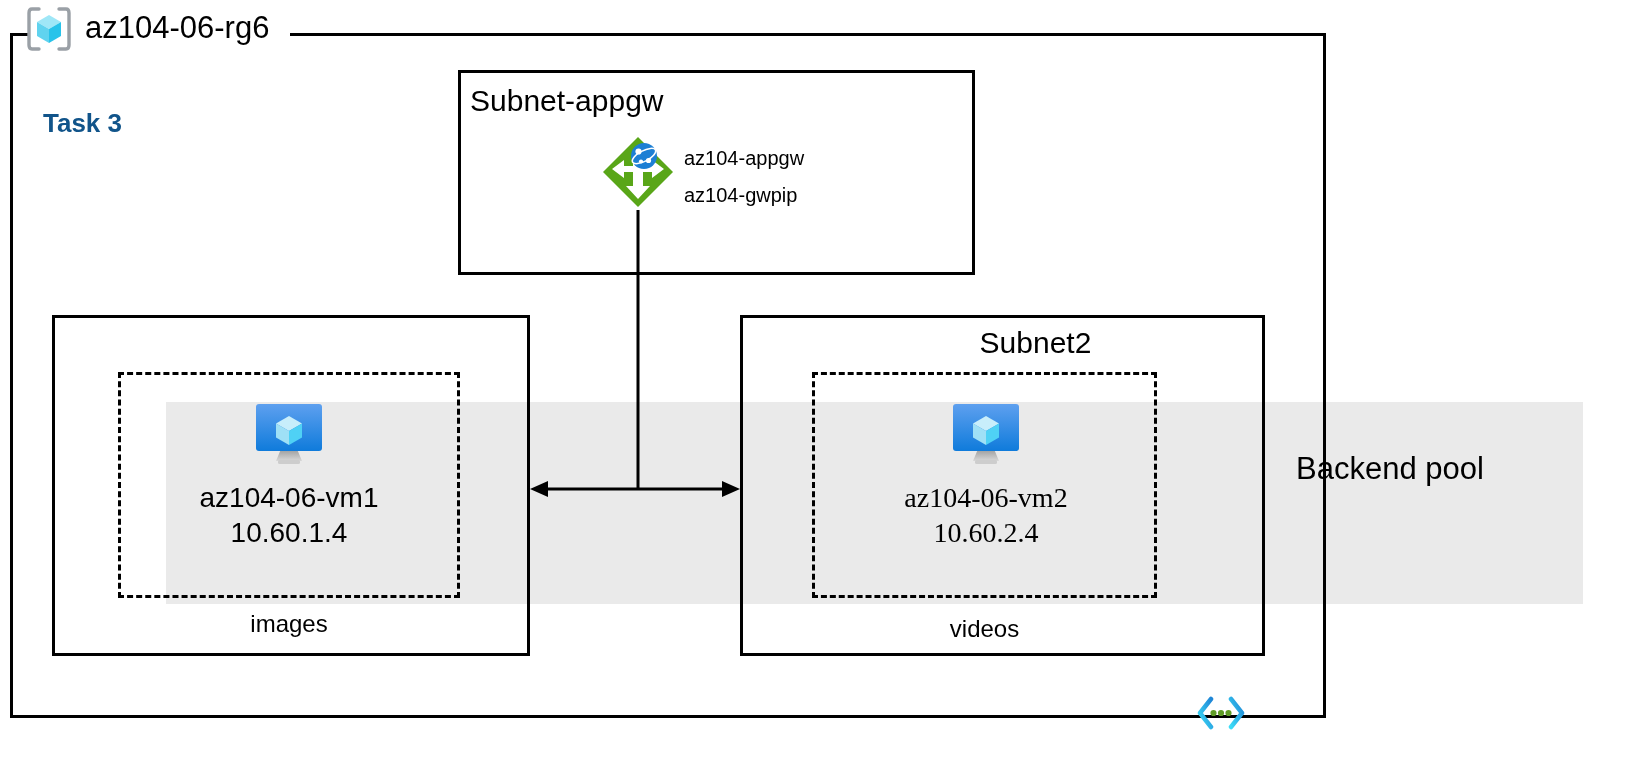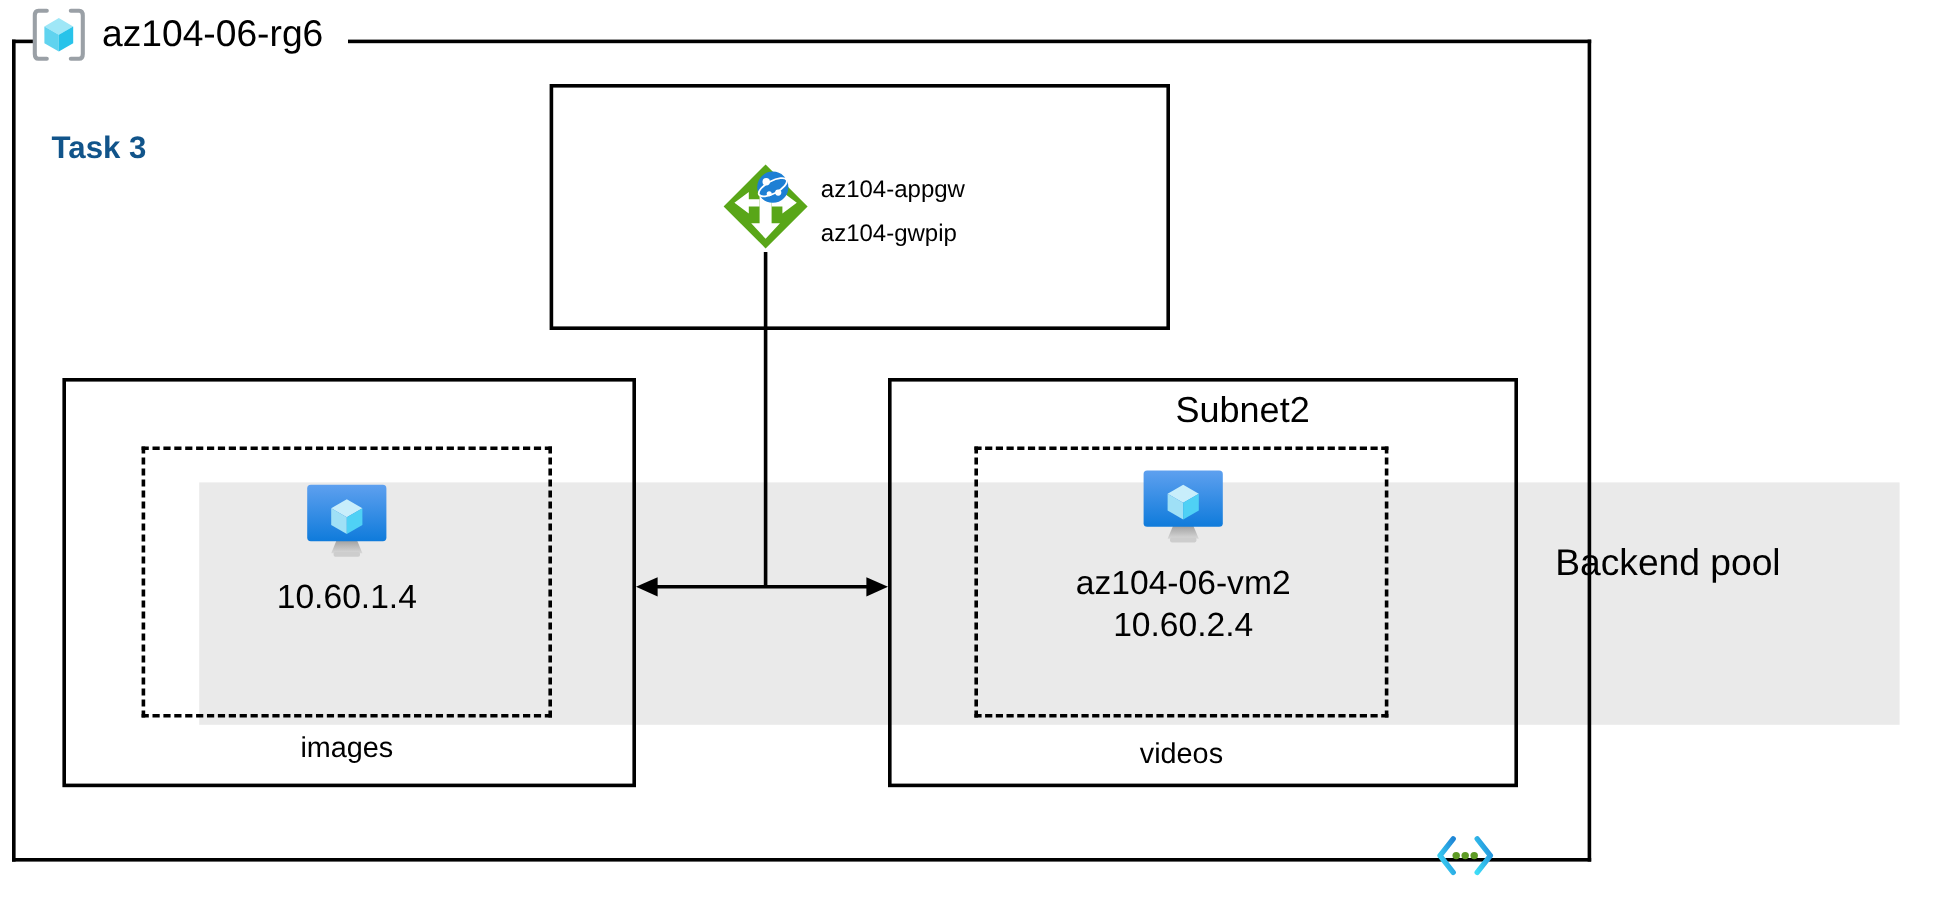--- a/index.html
+++ b/index.html
@@ -89,21 +89,21 @@
   .dashed-caption{
     position:absolute; z-index:6;
     font-size:24px; line-height:32px; color:#000; white-space:nowrap;
   }
   #caption1{left:118px; top:608px; width:342px; text-align:center;}
   #caption2{left:812px; top:613px; width:345px; text-align:center;}
 
   
   .vm-block{position:absolute; z-index:6; text-align:center;}
   #vm1-block{left:160px; top:400px; width:258px;}
-  #vm2-block{left:857px; top:388px; width:258px;}
+  #vm2-block{left:857px; top:400px; width:258px;font-family:Liberation Serif, serif;}
   .vm-name, .vm-ip{
     font-size:28px; line-height:35px; color:#000; white-space:nowrap;
   }
   .vm-icon{display:block; margin:0 auto 8px auto; width:74px; height:72px;}
 
   
   #appgw-icon{left:600px; top:134px; width:76px; height:76px; z-index:6;}
   #appgw-labels{left:684px; top:140px; z-index:6;}
   #appgw-labels div{font-size:20px; line-height:37px; white-space:nowrap; color:#000;}
 
@@ -136,20 +136,21 @@
     <polygon points="24,10 36,17 24,24 12,17" fill="#9fe7f7"></polygon>
     <polygon points="12,17 24,24 24,38 12,31" fill="#60d3ef"></polygon>
     <polygon points="36,17 24,24 24,38 36,31" fill="#28c3ea"></polygon>
   </svg>
 
   <div class="abs" id="rg-title">az104-06-rg6</div>
 
   <div class="abs" id="task-label">Task 3</div>
 
   <div class="abs solid-box" id="subnet-appgw-box"></div>
+  <div class="box-title" id="subnet-appgw-title">Subnet-appgw</div>
 
   <svg class="abs" id="appgw-icon" viewBox="0 0 76 76">
     <polygon points="38,3 73,38 38,73 3,38" fill="#59a618"></polygon>
 
     <path d="M33 32 H24 V26 L12 35 L24 44 V38 H33 Z" fill="#ffffff"></path>
 
     <path d="M43 32 H52 V26 L64 35 L52 44 V38 H43 Z" fill="#ffffff"></path>
 
     <path d="M33 26 H43 V52 H50 L38 65 L26 52 H33 Z" fill="#ffffff"></path>
 
@@ -181,20 +182,21 @@
           <stop offset="1" stop-color="#d8d8d8"></stop>
         </linearGradient>
       </defs>
       <path d="M29 49 h16 l5 12 h-26 z" fill="url(#vmStand1)"></path>
       <rect x="26" y="60" width="22" height="4" rx="1.5" fill="#cdcdcd"></rect>
       <rect x="4" y="4" width="66" height="47" rx="3" fill="url(#vmScreen1)"></rect>
       <polygon points="37,16 50,23.5 37,31 24,23.5" fill="#c8eefb"></polygon>
       <polygon points="24,23.5 37,31 37,45 24,37.5" fill="#9fe0f6"></polygon>
       <polygon points="50,23.5 37,31 37,45 50,37.5" fill="#4fd1f5"></polygon>
     </svg>
+    <div class="vm-name">az104-06-vm1</div>
     <div class="vm-ip">10.60.1.4</div>
   </div>
 
   <div class="abs solid-box" id="subnet2-box"></div>
   <div class="box-title" id="subnet2-title">Subnet2</div>
   <div class="abs dashed-box" id="dashed2"></div>
   <div class="dashed-caption" id="caption2">videos</div>
 
   <div class="vm-block" id="vm2-block">
     <svg class="vm-icon" viewBox="0 0 74 72">

